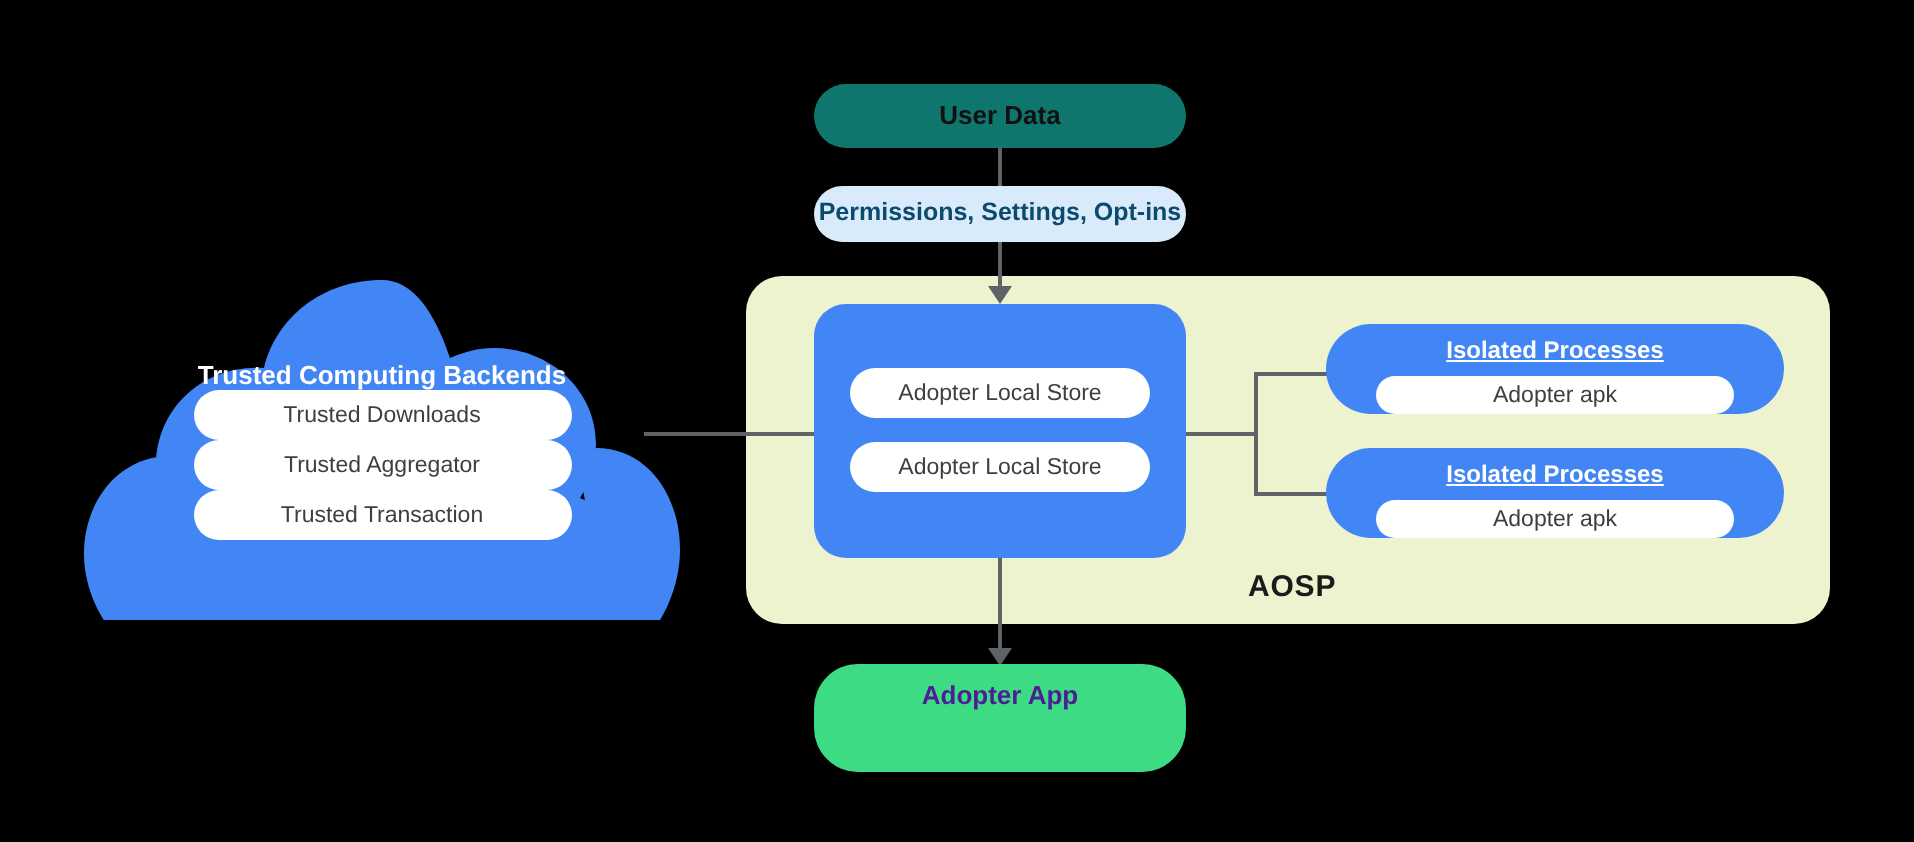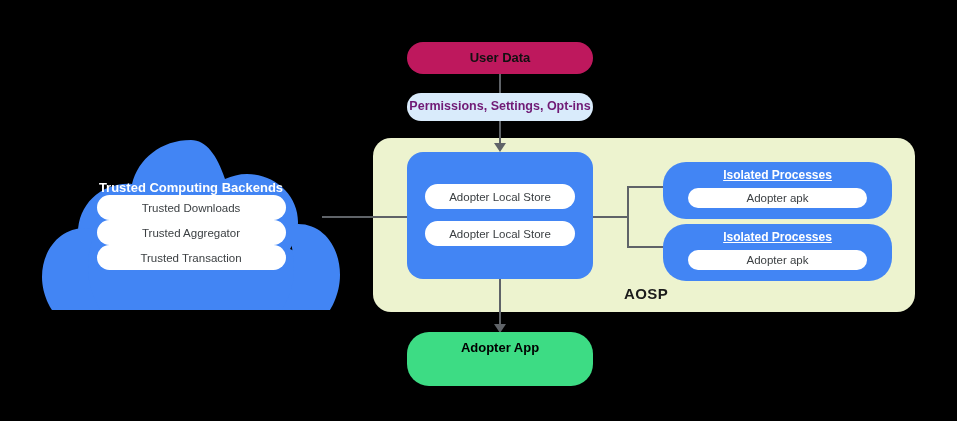--- a/index.html
+++ b/index.html
@@ -51,36 +51,36 @@
     text-align: center;
     line-height: 1.25;
   }
 
   
   .user-data {
     left: 407px;
     top: 42px;
     width: 186px;
     height: 32px;
-    background: #be185d;
+    background: #0f766e;
     border-radius: 16px;
   }
   .user-data .pill-title { color: #111111; }
 
   
   .permissions {
     left: 407px;
     top: 93px;
     width: 186px;
     height: 28px;
     background: #D9EBFB;
     border-radius: 14px;
   }
   .permissions .pill-title {
-    color: #701a75;
+    color: #0c4a6e;
     font-size: 12.5px;
   }
 
   
   .managing-process {
     left: 407px;
     top: 152px;
     width: 186px;
     height: 127px;
     background: #4285F4;
@@ -101,21 +101,21 @@
     font-size: 11.5px;
     color: #3c4043;
     width: 150px;
   }
   .managing-process .inner-chip:nth-of-type(1) { margin-top: 17px; }
   .managing-process .inner-chip + .inner-chip { margin-top: 12px; }
 
   
   .isolated {
     width: 229px;
-    height: 57px;
+    height: 45px;
     background: #4285F4;
     border-radius: 23px;
     left: 663px;
     justify-content: flex-start;
     padding-top: 6px;
   }
   .isolated-1 { top: 162px; }
   .isolated-2 { top: 224px; }
   .isolated .pill-title {
     color: #ffffff;
@@ -132,21 +132,21 @@
   .adopter-app {
     left: 407px;
     top: 332px;
     width: 186px;
     height: 54px;
     background: #3DDC84;
     border-radius: 22px;
     justify-content: flex-start;
     padding-top: 8px;
   }
-  .adopter-app .pill-title { color: #000000; }
+  .adopter-app .pill-title { color: #4c1d95; }
   .adopter-app .inner-chip {
     width: 140px;
     margin-top: 6px;
     height: 20px;
   }
 
   
   .cloud-wrap {
     position: absolute;
     left: 40px;

